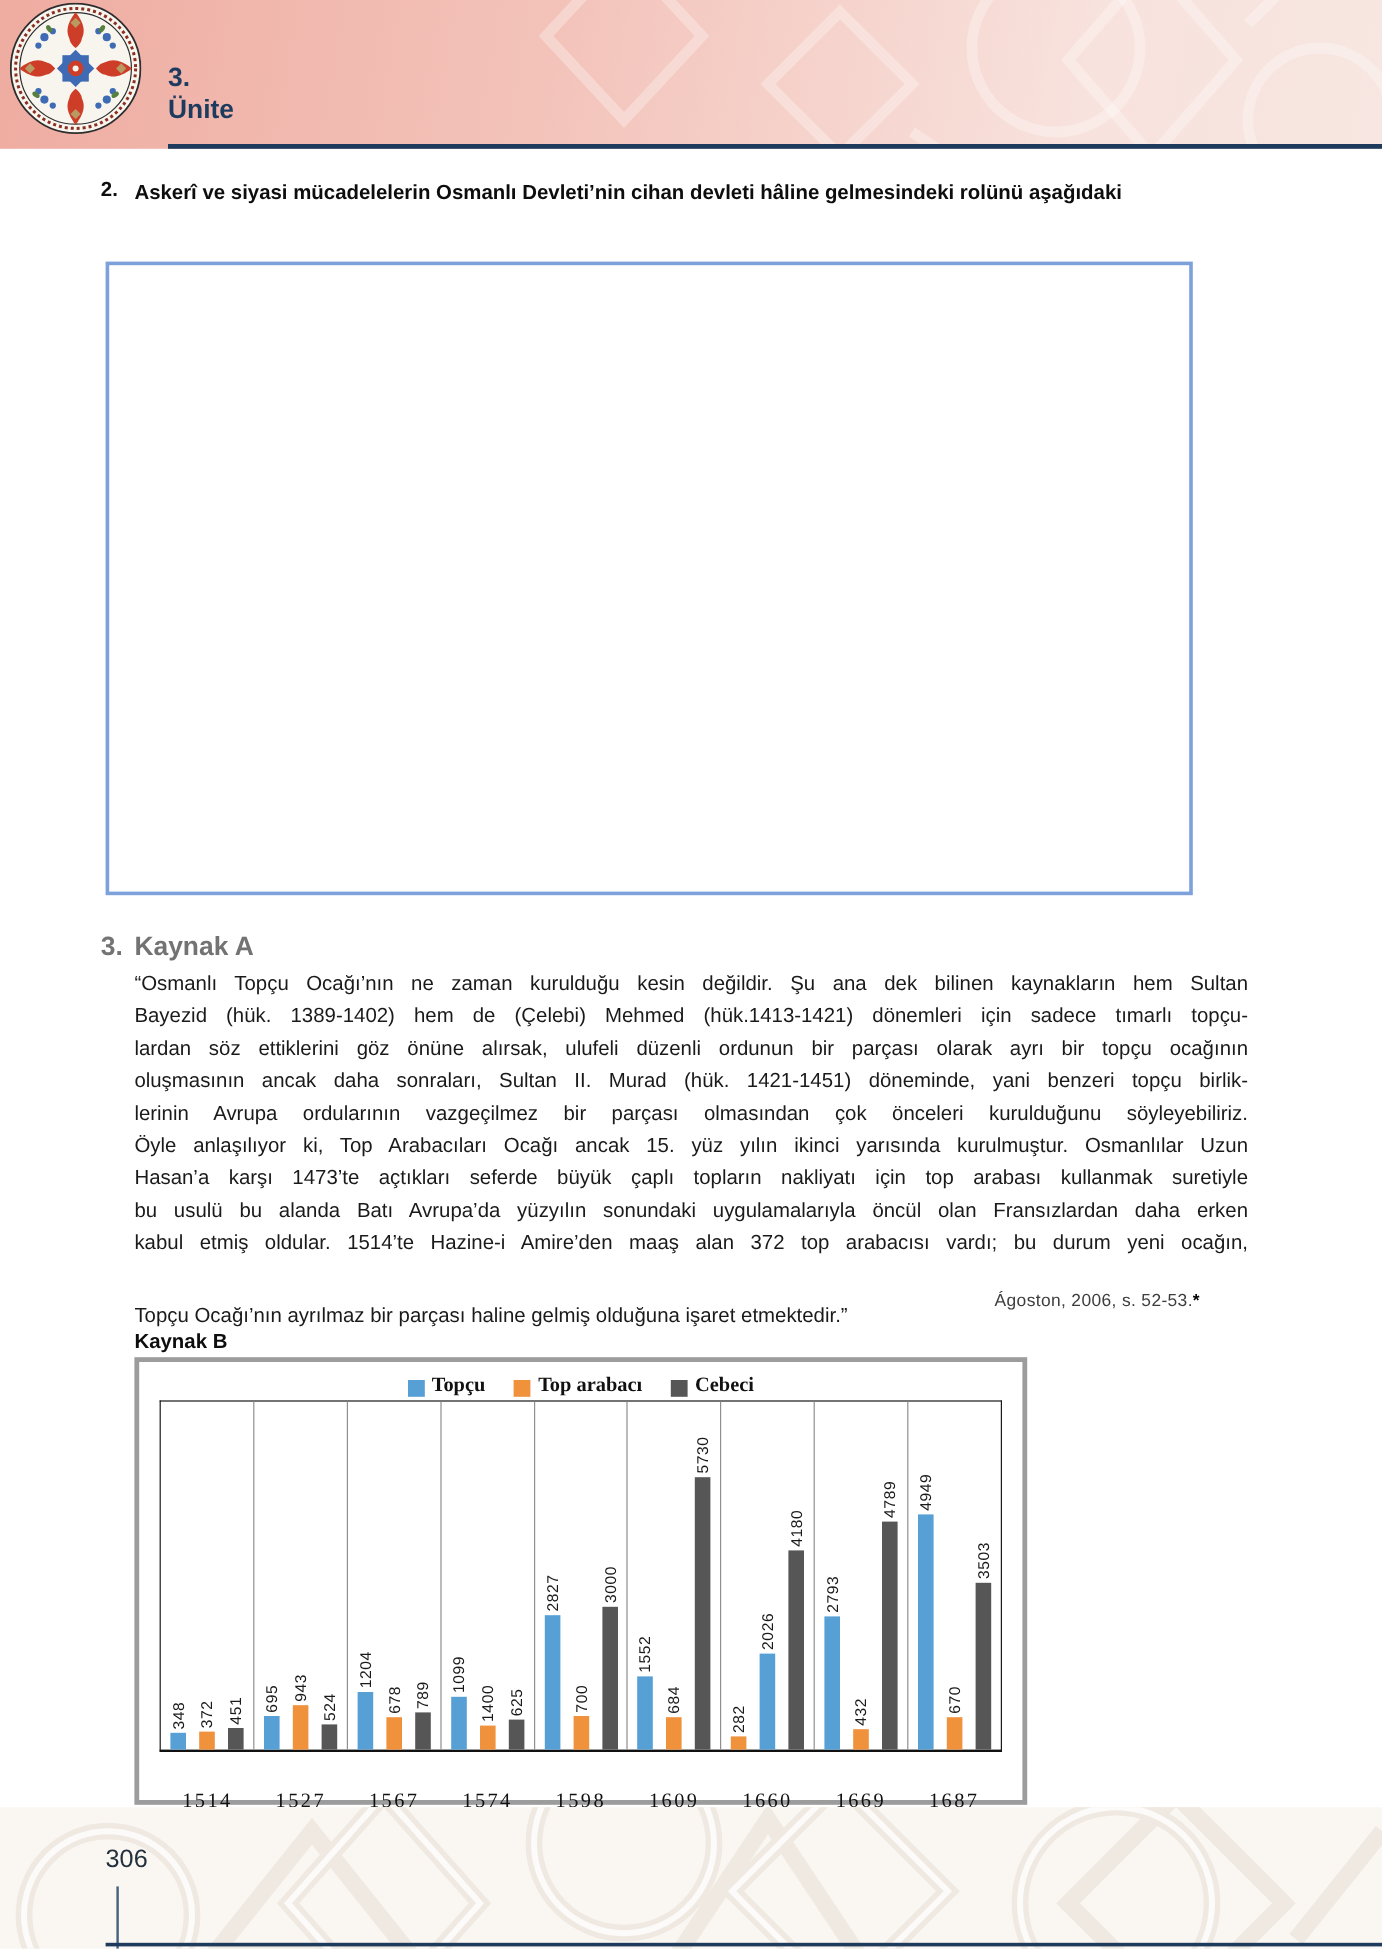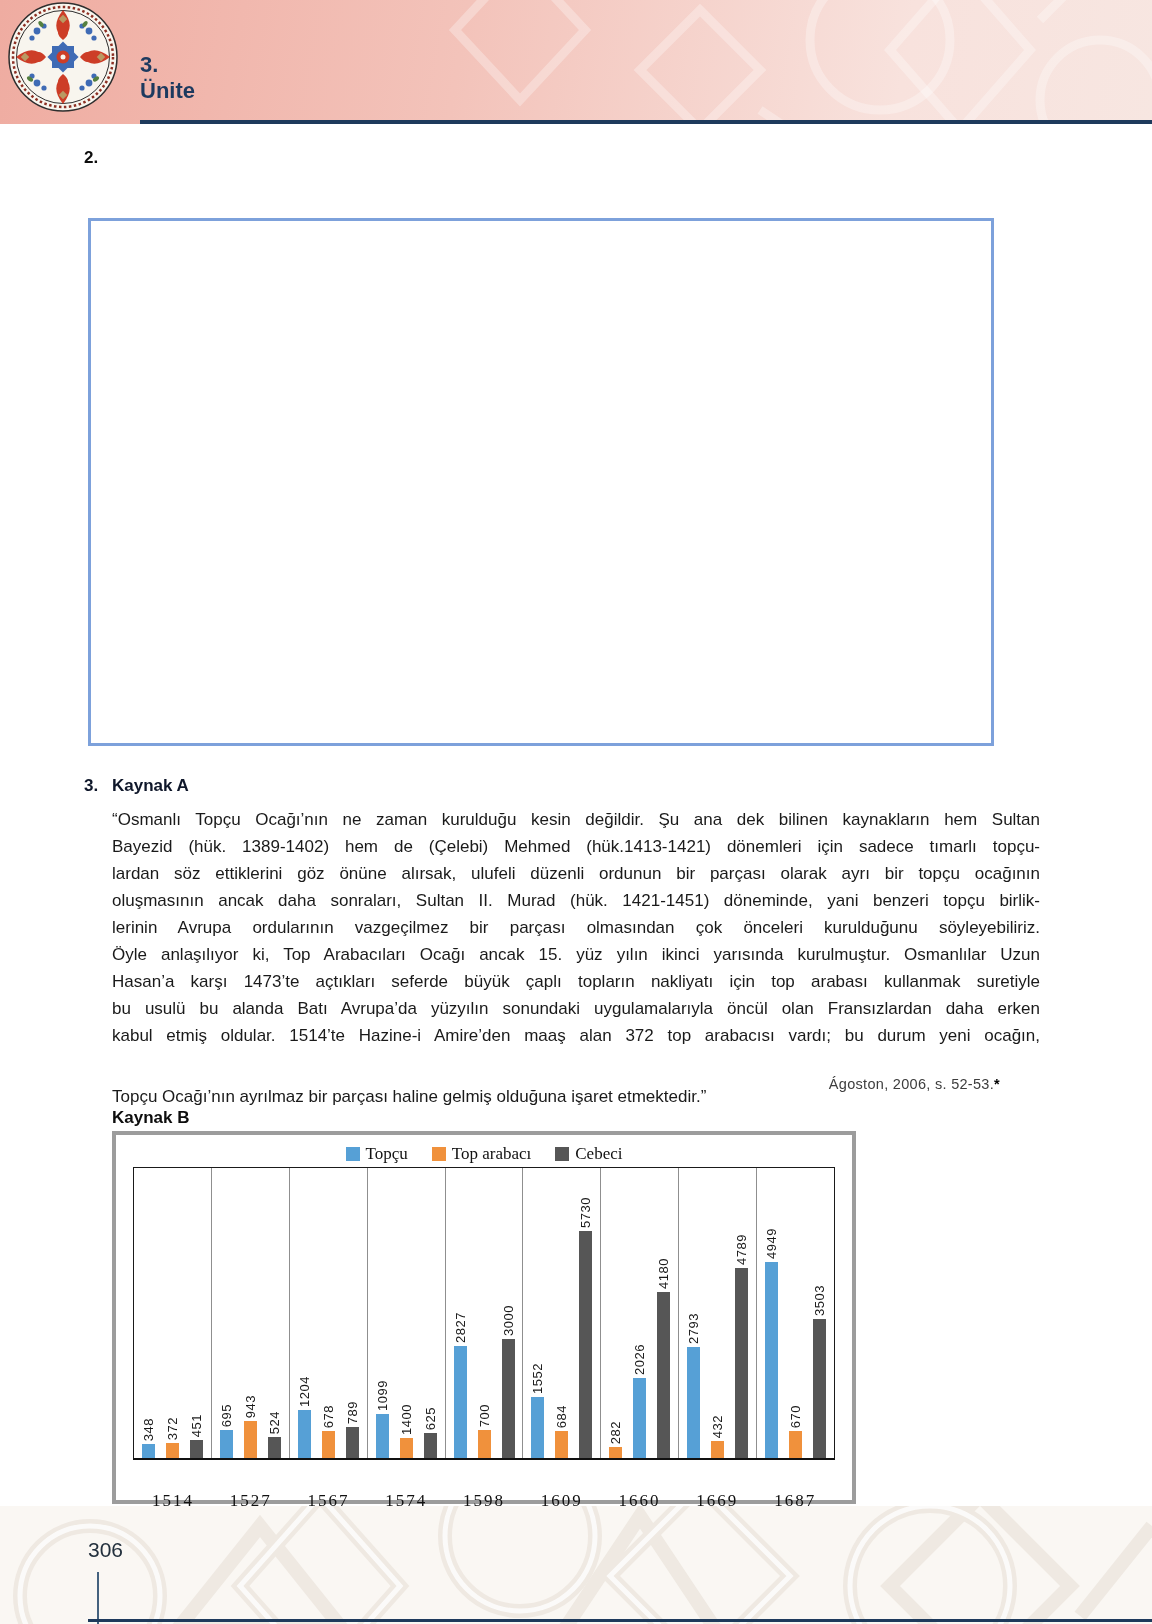--- a/index.html
+++ b/index.html
@@ -18,38 +18,38 @@
 
   
   .q2{position:absolute;left:84px;top:148px;width:950px;}
   .q-num{position:absolute;left:0;top:0;font-weight:bold;font-size:17px;color:#0d0d0d;}
   .q-lines{margin-left:28px;font-weight:bold;font-size:17px;line-height:26px;color:#0d0d0d;}
 
   .answer-box{position:absolute;left:88px;top:218px;width:906px;height:528px;
               border:3px solid #7da1db;background:#ffffff;box-sizing:border-box;}
 
   
-  .ka-head{position:absolute;left:84px;top:776px;font-weight:bold;font-size:17px;color:#0f172a;}
+  .ka-head{position:absolute;left:84px;top:776px;font-weight:bold;font-size:22px;color:#737373;}
   .ka-head .hnum{display:inline-block;width:28px;}
   .para{position:absolute;left:112px;top:806px;width:928px;font-size:17px;
         line-height:27px;color:#1a1a1a;}
   .para-line{text-align:justify;text-align-last:justify;white-space:normal;}
   .para-line:last-child{text-align-last:left;margin-top:34px;}
   .attribution{position:absolute;left:112px;top:1076px;width:888px;text-align:right;
                font-size:14.5px;color:#3d3d3d;letter-spacing:.3px;}
   .attribution .star{font-weight:bold;color:#000;}
 
   
   .kb-head{position:absolute;left:112px;top:1108px;font-weight:bold;font-size:17px;color:#0d0d0d;}
   .chart-frame{position:absolute;left:112px;top:1131px;width:744px;height:373px;
                border:4px solid #9c9c9c;background:#ffffff;box-sizing:border-box;}
   .legend{display:flex;justify-content:center;align-items:center;gap:24px;
           height:26px;margin-top:6px;}
-  .legend-item{display:flex;align-items:center;gap:6px;
-               font-family:"Liberation Serif",serif;font-size:17px;color:#111;}
+  .legend-item{display:flex;align-items:flex-end;gap:6px;
+               font-family:"Liberation Serif",serif;font-size:17px;color:#111;font-weight:bold;}
   .legend-swatch{width:14px;height:14px;}
   .plot{width:700px;height:290px;margin:0 auto;border:1px solid #1a1a1a;
         border-bottom:2px solid #111;display:flex;box-sizing:content-box;background:#fff;}
   .plot-col{flex:1 1 0;display:flex;align-items:flex-end;justify-content:center;
             gap:9px;border-right:1px solid #8f8f8f;min-width:0;}
   .plot-col:last-child{border-right:none;}
   .bar-unit{display:flex;flex-direction:column;align-items:center;}
   .bar-label{writing-mode:vertical-rl;transform:rotate(180deg);font-size:13px;
              letter-spacing:.5px;color:#1a1a1a;margin-bottom:3px;white-space:nowrap;}
   .bar{width:13px;}
@@ -132,20 +132,21 @@
     <div class="unit-title">
       <div>3.</div>
       <div>Ünite</div>
     </div>
     <div class="header-rule"></div>
   </header>
 
   <section class="q2">
     <span class="q-num">2.</span>
     <div class="q-lines" id="q2-lines">
+        <div class="q-line">Askerî ve siyasi mücadelelerin  Osmanlı Devleti’nin cihan devleti hâline gelmesindeki rolünü aşağıdaki</div>
       </div>
   </section>
 
   <div class="answer-box"></div>
 
   <div class="ka-head">
     <span class="hnum">3.</span><span>Kaynak A</span>
   </div>
   <div class="para" id="para">
       <div class="para-line">“Osmanlı Topçu Ocağı’nın ne zaman kurulduğu kesin değildir. Şu ana dek bilinen kaynakların hem Sultan</div>

